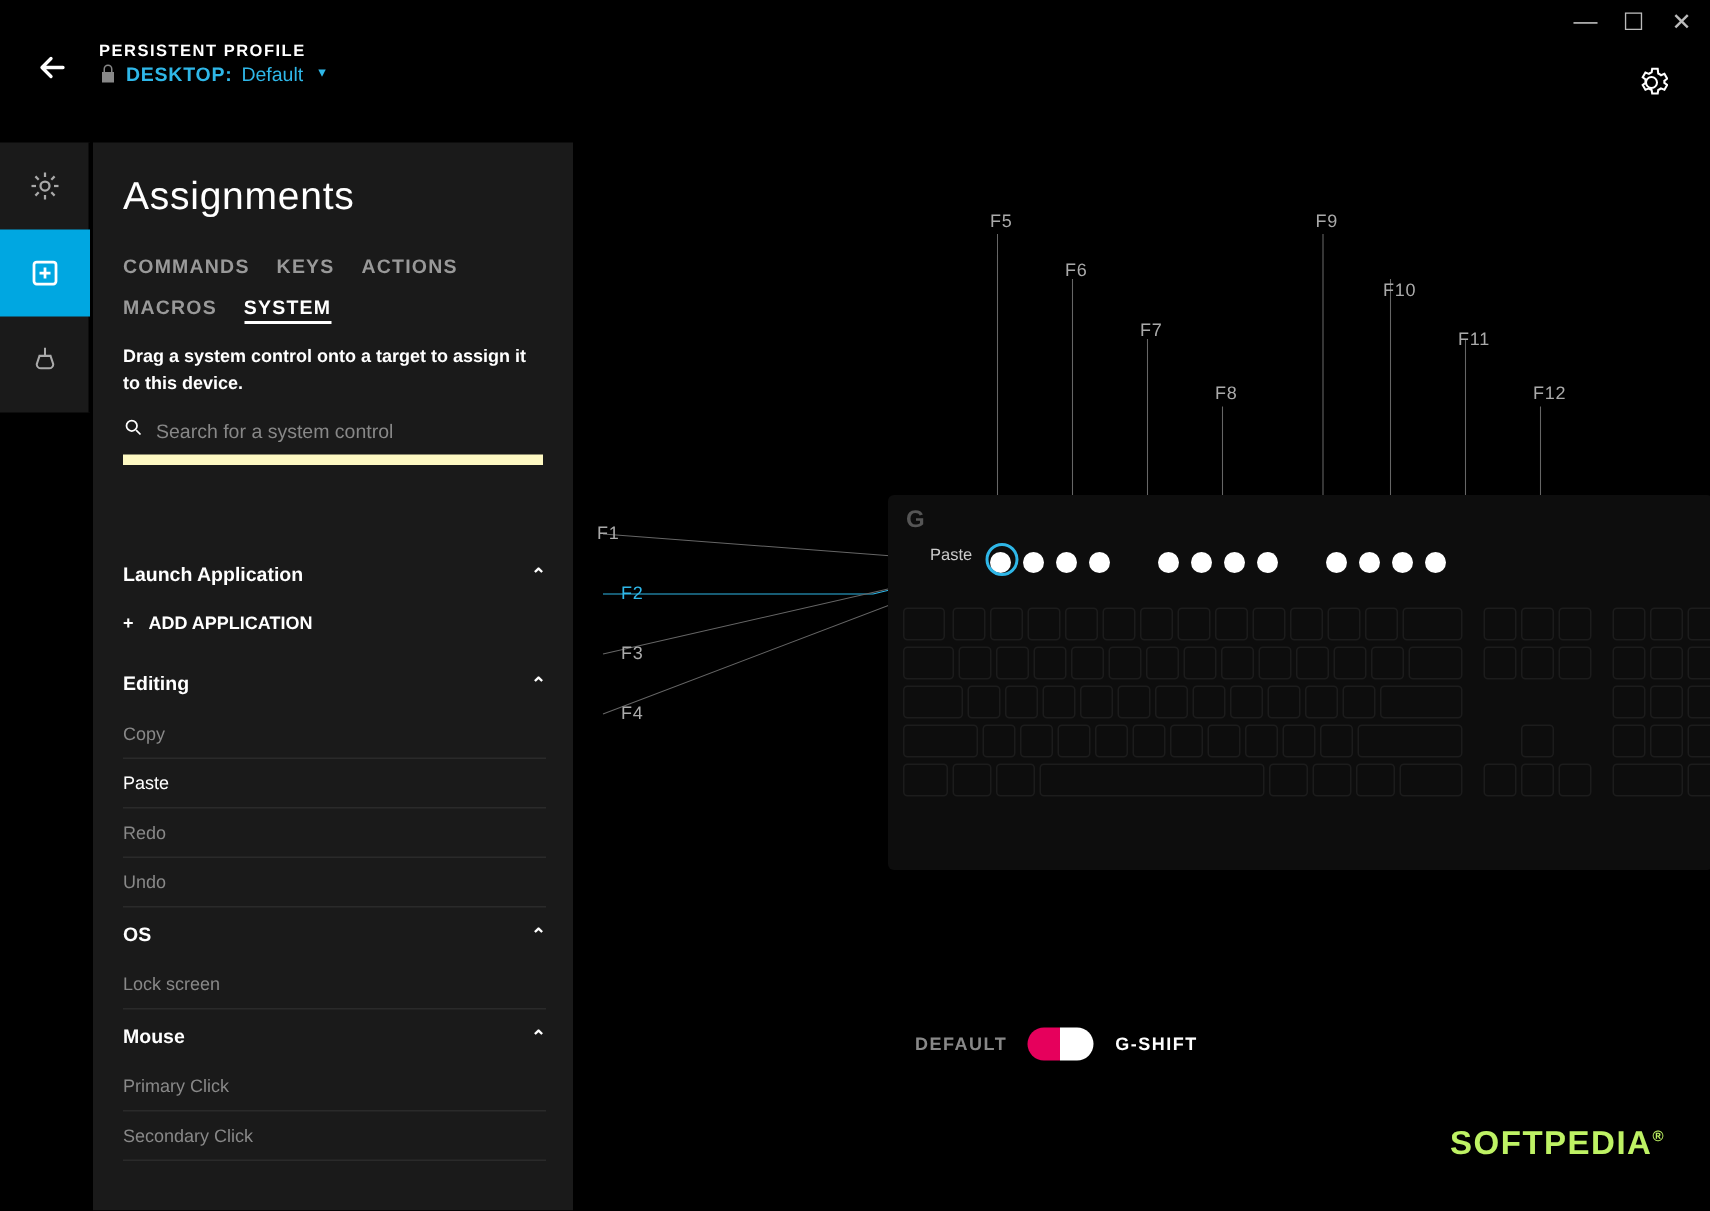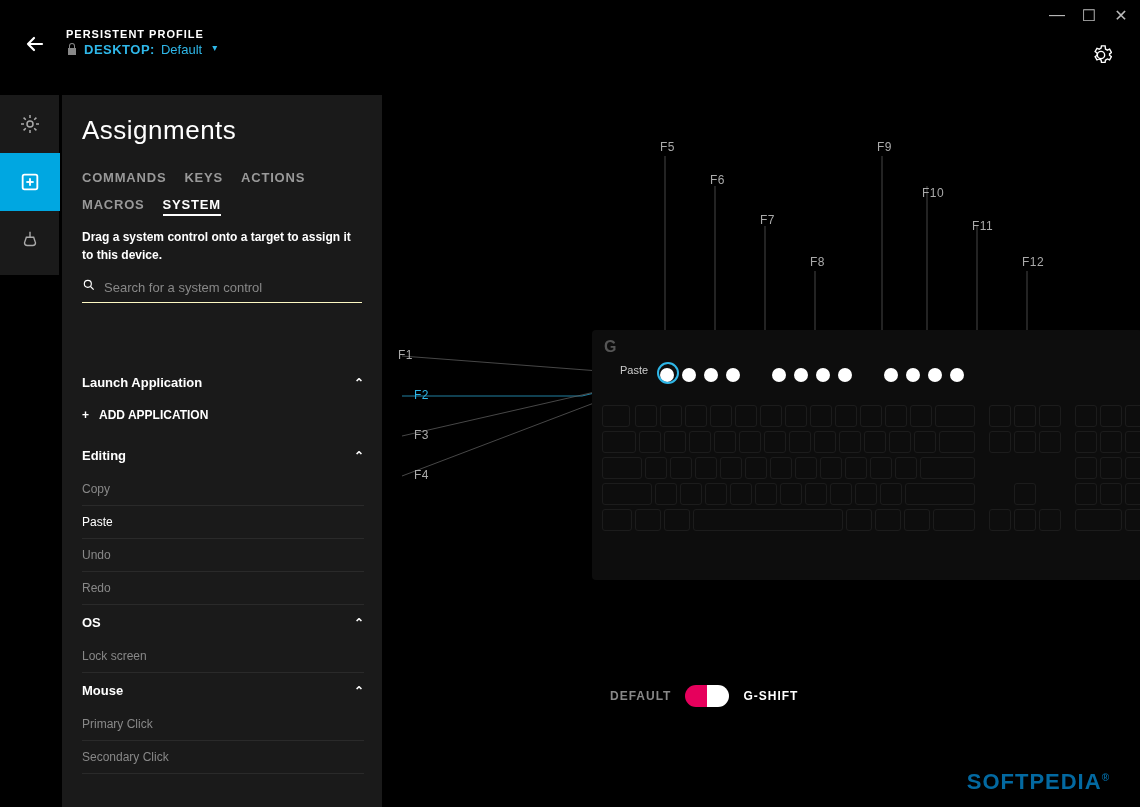--- a/index.html
+++ b/index.html
@@ -70,21 +70,21 @@
   padding: 20px 20px 0 20px;
   overflow: hidden;
 }
 .panel-title { font-size: 26px; font-weight: 400; letter-spacing: 0.5px; margin-bottom: 24px; }
 .tabs-row1, .tabs-row2 { display: flex; gap: 18px; margin-bottom: 10px; }
 .tab { font-size: 13px; font-weight: 700; letter-spacing: 0.8px; color: #999; cursor: pointer; padding-bottom: 2px; }
 .tab.active { color: #fff; border-bottom: 2px solid #fff; }
 .instruction { font-size: 12px; font-weight: 700; color: #fff; margin: 12px 0 14px; line-height: 1.5; }
 .search-row {
   display: flex; align-items: center; gap: 8px;
-  border-bottom: 1px solid #fef9c3; padding-bottom: 6px; margin-bottom: 18px;
+  border-bottom: 7px solid #fef9c3; padding-bottom: 6px; margin-bottom: 18px;
 }
 .search-icon { color: #fff; }
 .search-input { background: transparent; border: none; color: #999; font-size: 13px; width: 100%; outline: none; }
 .search-input::placeholder { color: #888; }
 .list { position: absolute; top: 270px; left: 20px; right: 8px; bottom: 0; overflow-y: auto; padding-right: 10px; }
 .list::-webkit-scrollbar { width: 4px; }
 .list::-webkit-scrollbar-thumb { background: #555; }
 .section-hdr {
   display: flex; justify-content: space-between; align-items: flex-end;
   font-size: 13px; font-weight: 700; color: #fff; padding: 10px 0; cursor: pointer;
@@ -146,22 +146,22 @@
   width: 44px; height: 22px; border-radius: 11px;
   background: linear-gradient(90deg, #e6005c 50%, #fff 50%);
   position: relative; cursor: pointer;
 }
 .switch-knob {
   position: absolute; top: 1px; left: 22px;
   width: 20px; height: 20px; border-radius: 50%; background: #fff;
 }
 .branding {
   position: absolute;
-  bottom: 12px; right: 30px;
-  font-size: 22px; font-weight: 700; letter-spacing: 1px; color: #0369a1;
+  bottom: 32px; right: 30px;
+  font-size: 22px; font-weight: 700; letter-spacing: 1px; color: #bef264;
   font-family: Arial, sans-serif;
 }
 .branding sup { font-size: 10px; vertical-align: super; }
 .logo-g {
   position: absolute;
   top: 243px; left: 222px;
   color: #555; font-size: 16px; font-weight: 700;
 }
 </style>
 </head>
@@ -261,22 +261,22 @@
       <span>+</span>
       <span>ADD APPLICATION</span>
     </div>
 
     <div class="section-hdr">
       <span>Editing</span>
       <span class="chevron-up">⌃</span>
     </div>
     <div class="list-item">Copy</div>
     <div class="list-item sel">Paste</div>
+    <div class="list-item">Redo</div>
     <div class="list-item">Undo</div>
-    <div class="list-item">Redo</div>
 
     <div class="section-hdr">
       <span>OS</span>
       <span class="chevron-up">⌃</span>
     </div>
     <div class="list-item">Lock screen</div>
 
     <div class="section-hdr">
       <span>Mouse</span>
       <span class="chevron-up">⌃</span>

